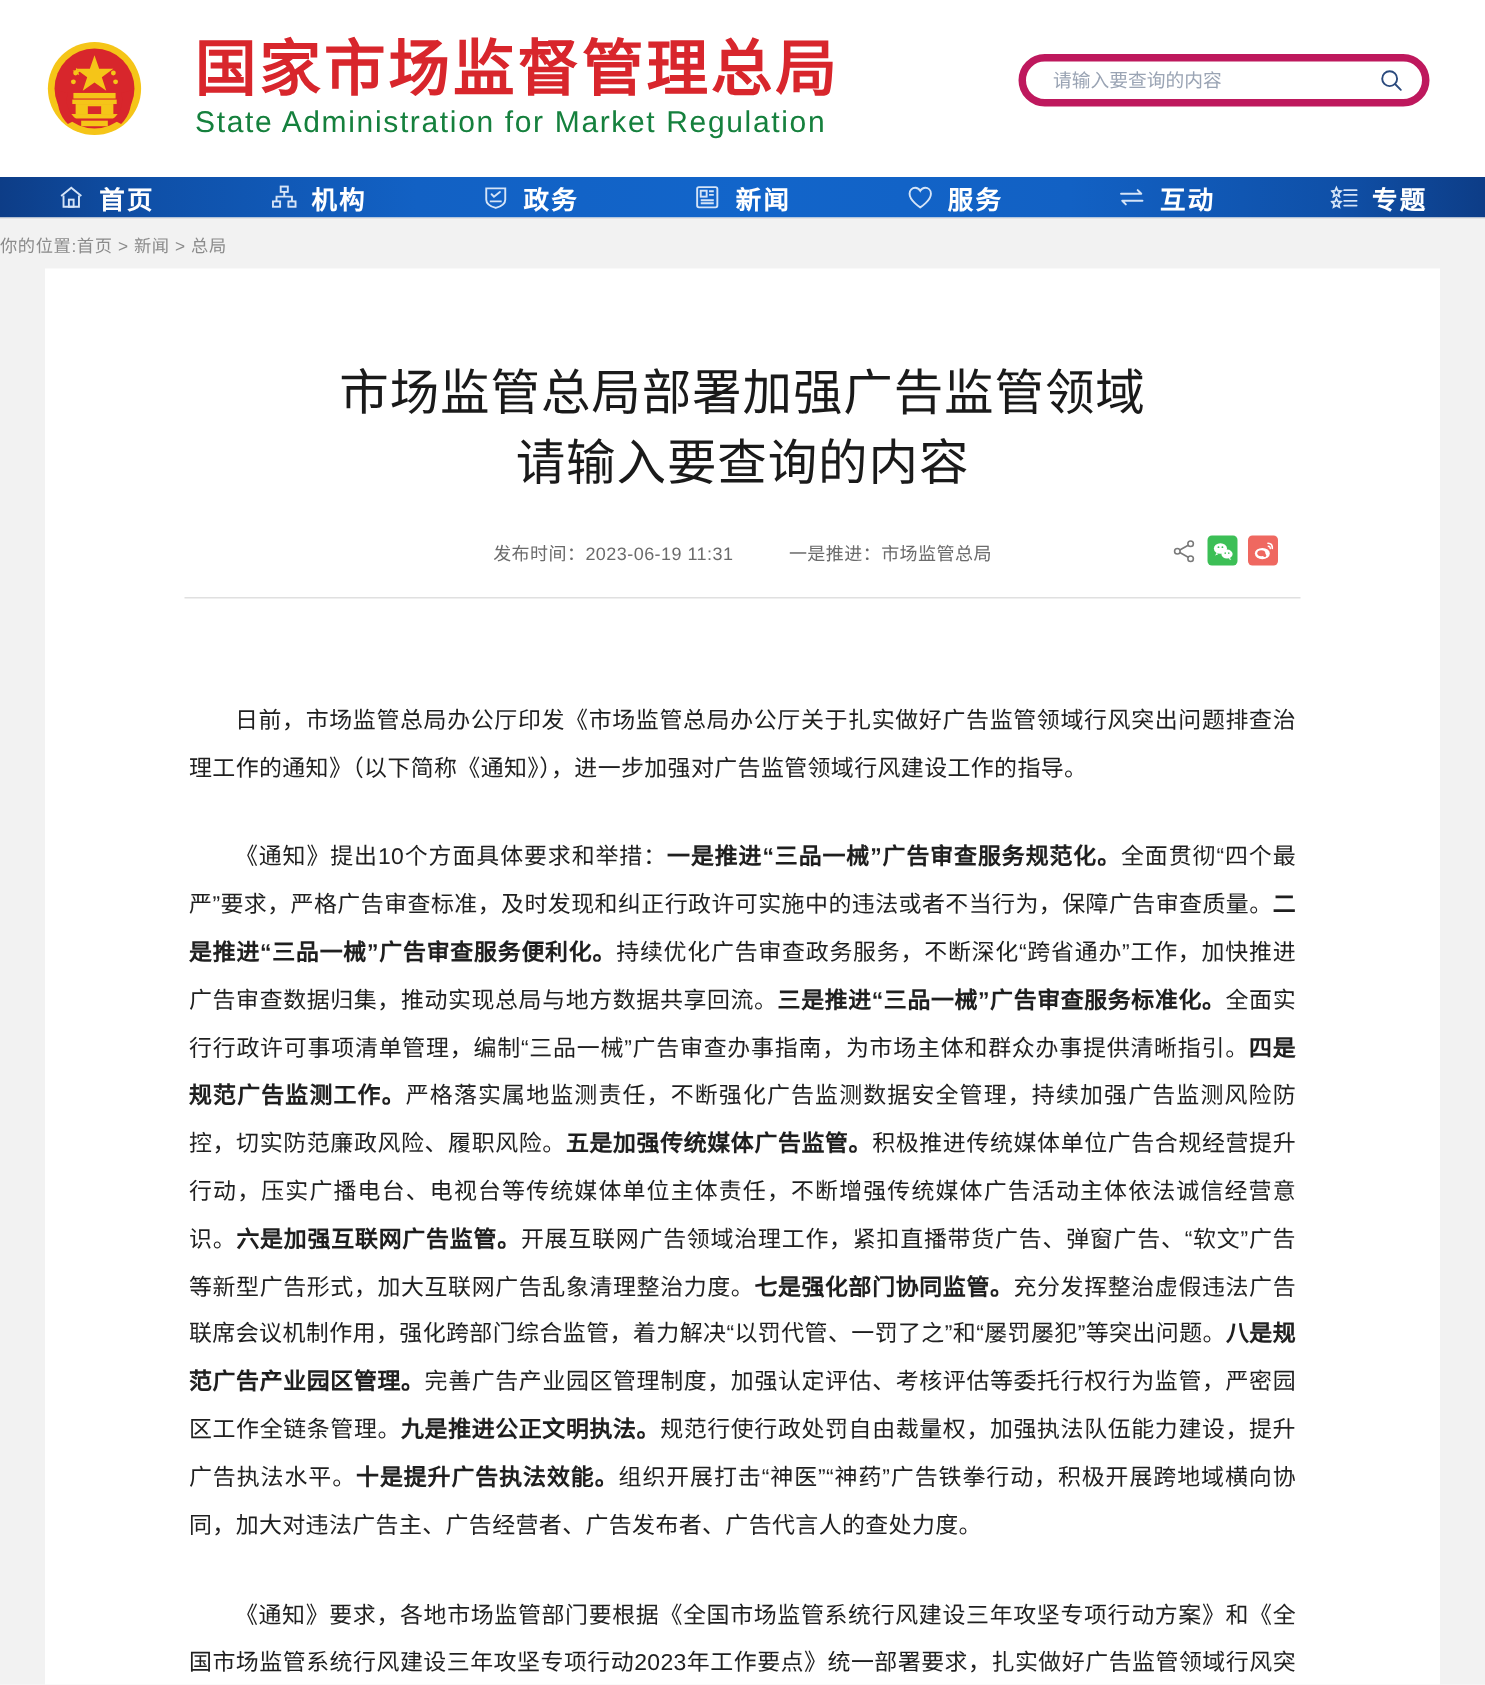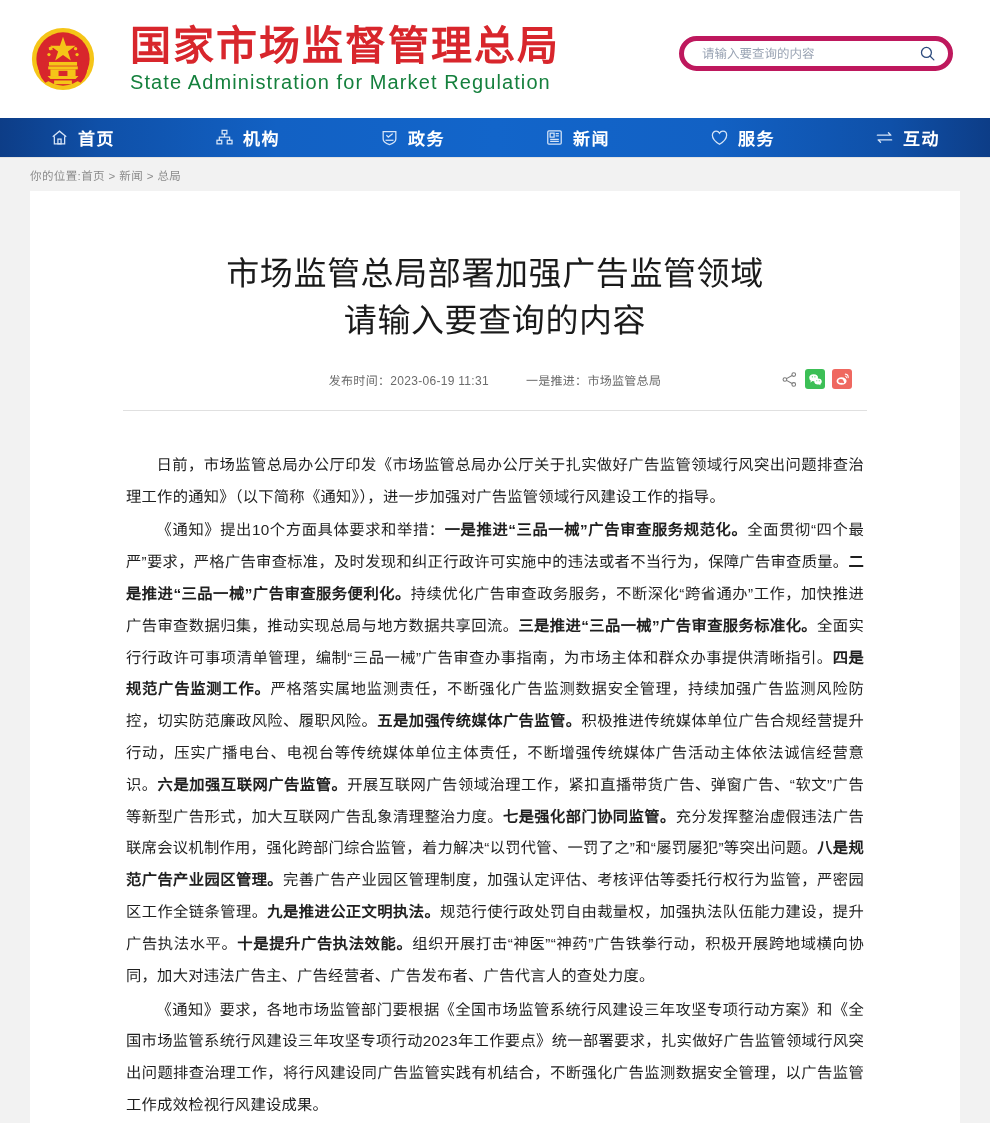--- a/index.html
+++ b/index.html
@@ -82,21 +82,21 @@
 
   .search-btn {
     width: 26px; height: 26px;
     border: none; background: transparent;
     cursor: pointer;
     display: flex; align-items: center; justify-content: center;
   }
 
   
   .main-nav {
-    height: 40px;
+    height: 28px;
     background: linear-gradient(to right,
       #0d3d87 0%, #0f50a8 10%, #1261c4 28%, #1265ca 50%,
       #1261c4 72%, #0f50a8 90%, #0d3d87 100%);
     display: flex;
     align-items: center;
     border-bottom: 1px solid #e3e3e3;
   }
 
   .nav-item {
     flex: 1 1 0;
@@ -113,21 +113,20 @@
     text-decoration: none;
     white-space: nowrap;
   }
   .nav-item .nav-ico { display: flex; align-items: center; }
 
   
   .breadcrumb-bar {
     height: 33px;
     display: flex;
     align-items: center;
-    padding-left: 30px;
     background: #f2f2f2;
   }
   .breadcrumb { font-size: 11.5px; color: #8b8b8b; letter-spacing: .4px; }
 
   
   .content-wrap { padding: 0 30px; }
 
   .article-card {
     background: #ffffff;
     min-height: 930px;
@@ -181,21 +180,21 @@
   }
 
   .article-body {
     padding: 38px 96px 0 96px;
     font-size: 15.3px;
     color: #1f1f1f;
     line-height: 2.08;
     text-align: justify;
     letter-spacing: .25px;
   }
-  .article-body p { text-indent: 2em; margin-bottom: 2px; }
+  .article-body p { text-indent: 2em; margin-bottom: 2px; margin-top: 28px; }
   .article-body b { font-weight: bold; }
 </style>
 </head>
 <body>
 
 <header class="site-header">
   <div class="brand">
     <div class="emblem">
       <svg viewBox="0 0 100 100" width="74" height="74" aria-hidden="true">
         <circle cx="50" cy="50" r="42" fill="#f5c518"></circle>
@@ -296,20 +295,30 @@
   <a class="nav-item">
     <span class="nav-ico">
       <svg width="19" height="19" viewBox="0 0 24 24" fill="none" stroke="#d5e4f7" stroke-width="1.7" stroke-linecap="round">
         <path d="M3 9 H20 M17 6 L20 9"></path>
         <path d="M21 15 H4 M7 18 L4 15"></path>
       </svg>
     </span>
     <span>互动</span>
   </a>
 
+  <a class="nav-item">
+    <span class="nav-ico">
+      <svg width="19" height="19" viewBox="0 0 24 24" fill="none" stroke="#d5e4f7" stroke-width="1.5" stroke-linecap="round">
+        <polygon points="5,4 6.1,6.5 8.8,6.8 6.8,8.7 7.4,11.3 5,10 2.6,11.3 3.2,8.7 1.2,6.8 3.9,6.5"></polygon>
+        <polygon points="5,13 6.1,15.5 8.8,15.8 6.8,17.7 7.4,20.3 5,19 2.6,20.3 3.2,17.7 1.2,15.8 3.9,15.5"></polygon>
+        <path d="M11.5 6 H22 M11.5 10 H22 M11.5 15 H22 M11.5 19 H22"></path>
+      </svg>
+    </span>
+    <span>专题</span>
+  </a>
 </nav>
 
 <div class="breadcrumb-bar">
   <span class="breadcrumb">你的位置:首页 &gt; 新闻 &gt; 总局</span>
 </div>
 
 <div class="content-wrap">
   <article class="article-card">
 
     <h1 class="article-title">

